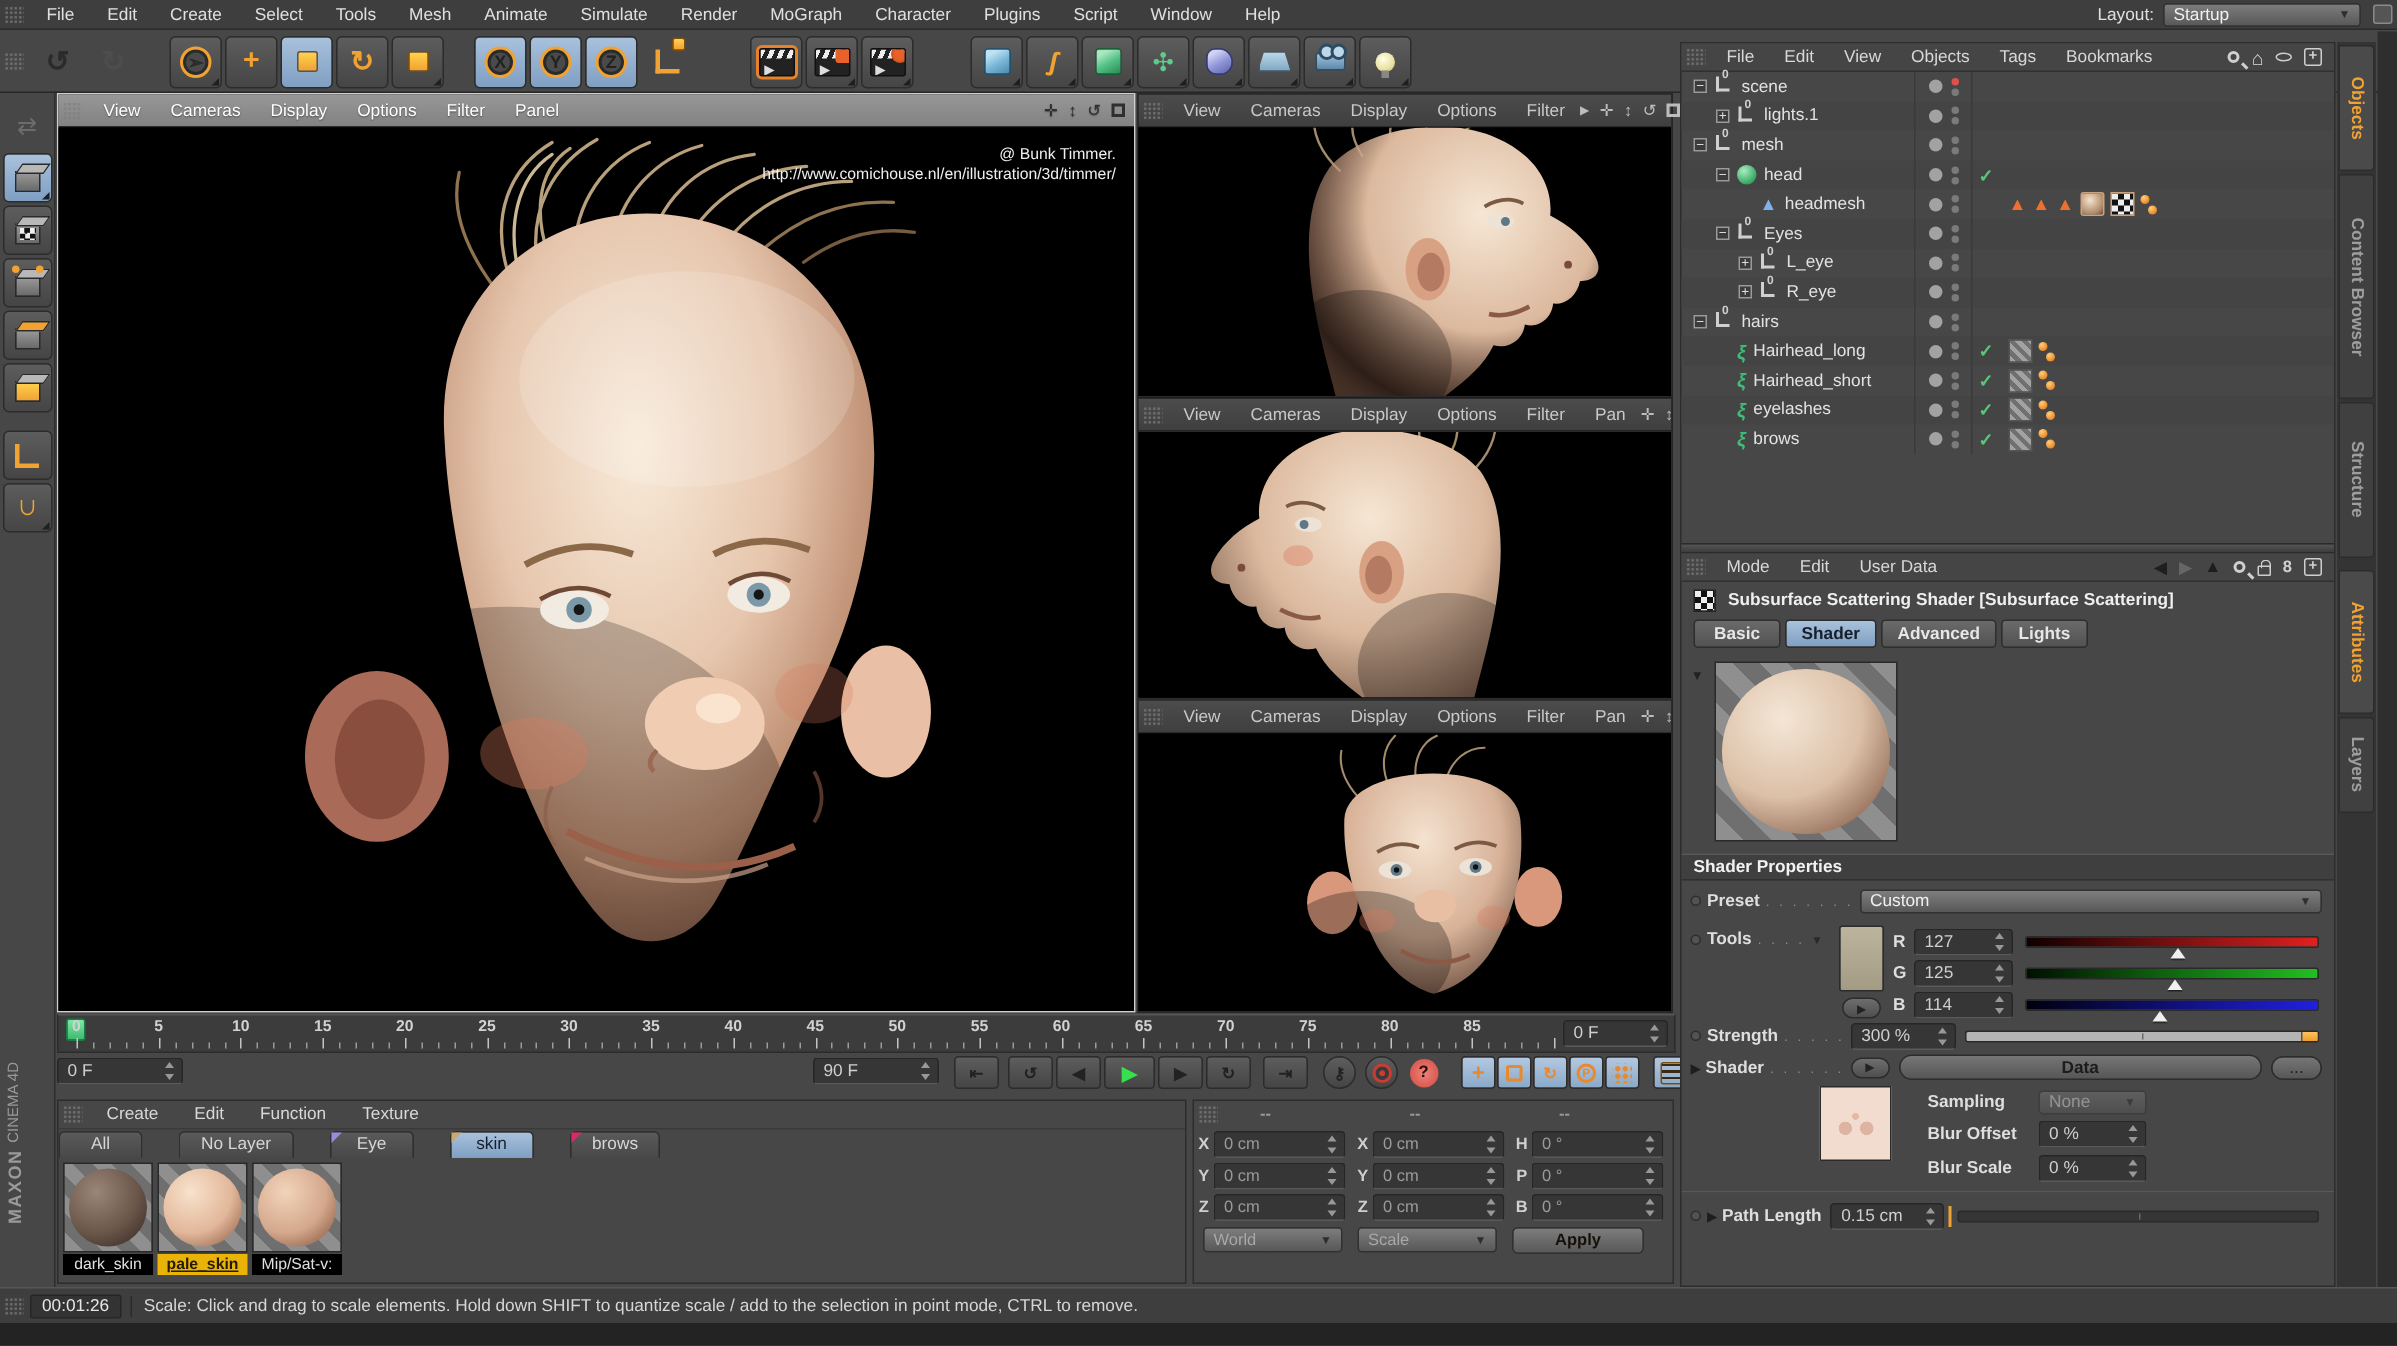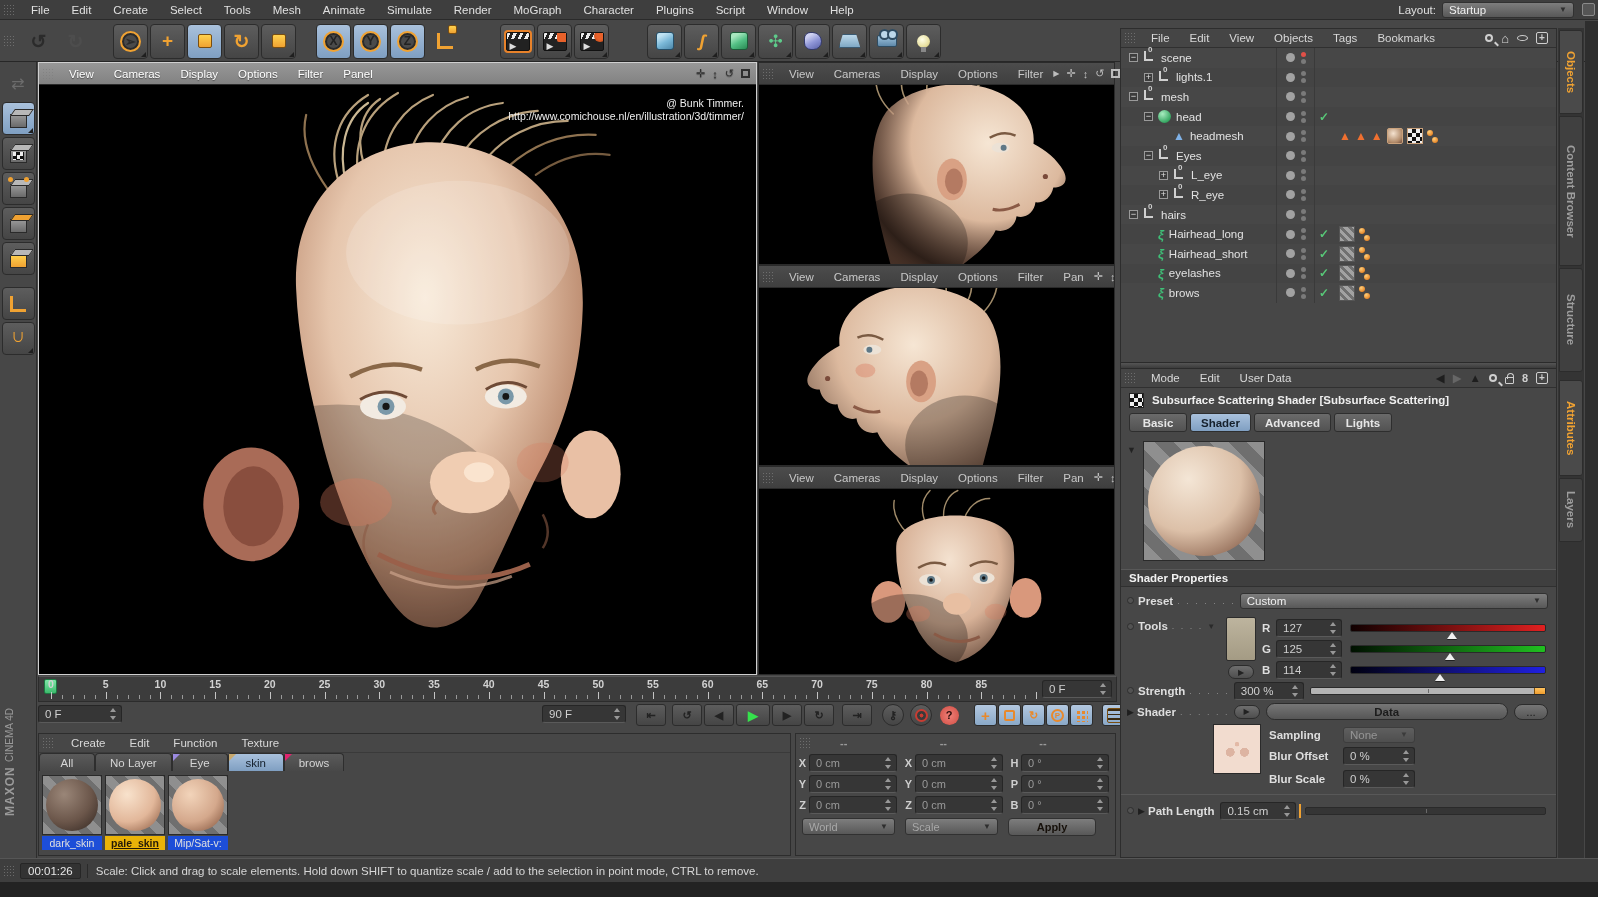--- a/index.html
+++ b/index.html
@@ -109,30 +109,30 @@
   .kor{color:#e8892c;font-weight:900;}
   .ksq{width:11px;height:11px;border:2.5px solid #e8892c;border-radius:2px;}
   .kcir{width:13px;height:13px;border:2px solid #e8892c;border-radius:50%;color:#e8892c;font-size:8px;font-weight:bold;display:flex;align-items:center;justify-content:center;}
   .kdots{width:13px;height:13px;background-image:radial-gradient(#e8892c 1.6px,transparent 1.9px);background-size:5px 5px;background-position:1px 1px;}
   .kfilm{width:16px;height:15px;background:linear-gradient(#f2b24e,#e8892c);border:1px solid #7a4e10;border-radius:2px;
          background-image:repeating-linear-gradient(#3a2a10 0 1.5px,transparent 1.5px 4.5px);}
   
   .matman{left:38px;top:733px;width:753px;height:123px;background:#474747;border:1px solid #2d2d2d;}
   .mrow{height:19px;display:flex;align-items:center;border-bottom:1px solid #3a3a3a;}
   .mrow .menu-item{padding:0 12px;}
-  .mtabs{height:19px;display:flex;align-items:flex-start;}
+  .mtabs{height:19px;display:flex;align-items:center;gap:24px;}
   .mtab{position:relative;height:18px;min-width:56px;padding:0 14px;background:linear-gradient(#5a5a5a,#484848);
         border:1px solid #2e2e2e;border-bottom:none;border-radius:4px 4px 0 0;display:flex;align-items:center;justify-content:center;color:#d6d6d6;}
   .mtab.on{background:linear-gradient(#a9c1dc,#7f9fc2);color:#15202c;}
   .mtab .corner{position:absolute;left:0;top:0;border-top:7px solid var(--c);border-right:7px solid transparent;}
   .mitems{display:flex;gap:3px;padding:3px 0 0 3px;}
   .mat{width:60px;}
   .mthumb{width:60px;height:60px;border:1px solid #2a2a2a;background:repeating-linear-gradient(45deg,#8f8f8f 0 9px,#6f6f6f 9px 18px);position:relative;}
   .mthumb::after{content:"";position:absolute;inset:3px;border-radius:50%;background:radial-gradient(circle at 35% 30%,var(--hi),var(--mid) 55%,var(--lo) 90%);}
-  .mname{margin-top:1px;height:14px;background:#1d4ed8;color:#e0e0e0;font-size:10.5px;text-align:center;line-height:14px;overflow:hidden;}
+  .mname{margin-top:1px;height:14px;background:#000000;color:#e0e0e0;font-size:10.5px;text-align:center;line-height:14px;overflow:hidden;}
   .mname.sel{background:#eab308;color:#231a08;font-weight:bold;text-decoration:underline;}
   
   .coords{left:795px;top:733px;width:321px;height:123px;background:#474747;border:1px solid #2d2d2d;font-size:11px;}
   .chead{display:flex;height:18px;align-items:center;color:#9a9a9a;font-weight:bold;}
   .chead b{width:107px;padding-left:24px;}
   .crow2{display:flex;height:21px;align-items:center;}
   .crow2 .lab{width:13px;text-align:center;color:#cfcfcf;font-weight:bold;}
   .crow2 .fld{width:88px;margin-right:5px;color:#9a9a9a;}
   .cfoot{display:flex;margin-top:3px;gap:10px;padding-left:6px;}
   .cfoot .dd{width:93px;height:17px;color:#a8a8a8;}
@@ -1286,21 +1286,21 @@
       <span style="color:#1e1e1e;font-size:9px;width:10px">▶</span>
       <span class="alabel">Shader</span>
       <span class="leader">. . . . . .</span>
       <span class="roundb" style="margin:0 6px 0 0">▶</span>
       <span class="layerbtn">Data</span>
       <span class="moreb">...</span>
     </div>
 
     <div style="display:flex;padding-left:92px;margin-top:2px">
       <span class="texthumb"></span>
-      <span style="flex:1;padding-left:8px">
+      <span style="flex:1;padding-left:24px">
         <span class="subrow">
           <span class="slabel">Sampling</span>
           <span class="dd disabled" style="width:72px">
               <span>None</span>
               <span class="arr">▼</span>
             </span>
         </span>
         <span class="subrow">
           <span class="slabel">Blur Offset</span>
           <span class="fld" style="width:72px">

